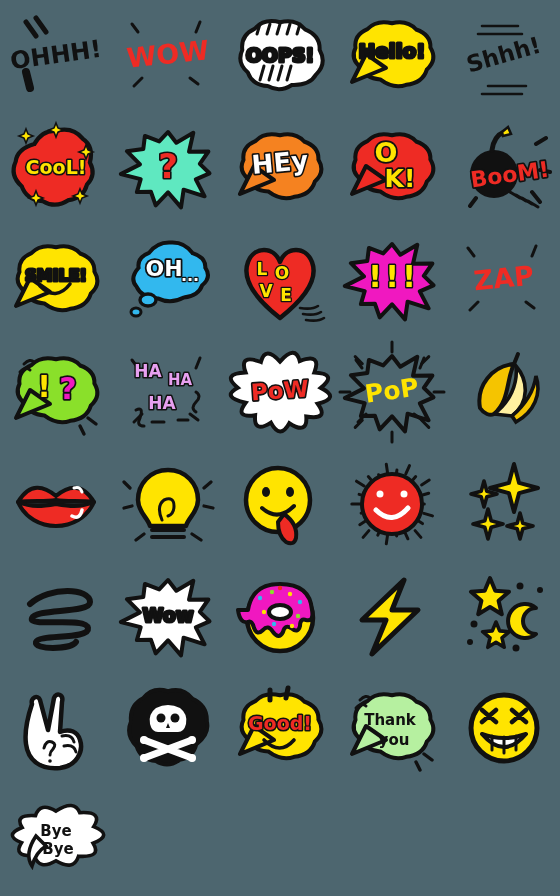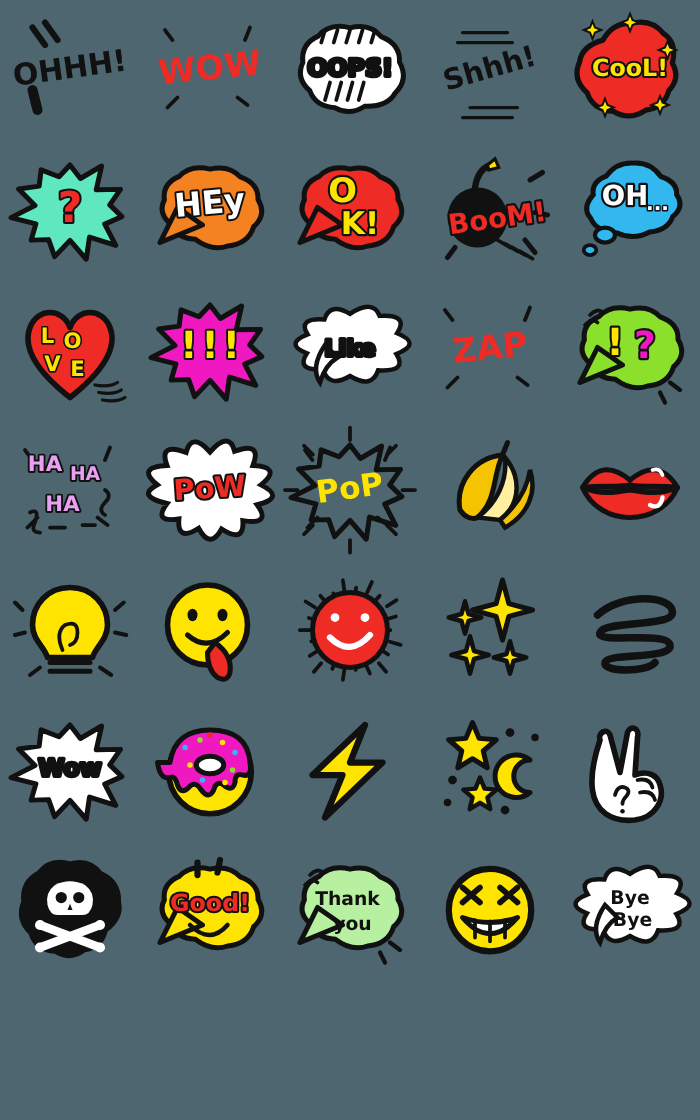--- a/index.html
+++ b/index.html
@@ -81,20 +81,28 @@
         <path d="M56,14 l-3,10" class="ink" stroke="#ee2b24" stroke-width="3"></path>
         <path d="M66,14 l-3,10" class="ink" stroke="#ee2b24" stroke-width="3"></path>
         <path d="M30,56 l-4,14" class="ink" stroke="#ee2b24" stroke-width="3"></path>
         <path d="M39,56 l-4,14" class="ink" stroke="#ee2b24" stroke-width="3"></path>
         <path d="M48,56 l-4,14" class="ink" stroke="#ee2b24" stroke-width="3"></path>
         <path d="M57,56 l-4,14" class="ink" stroke="#ee2b24" stroke-width="3"></path>
         <text x="46" y="46" class="txt cap" font-size="19" fill="#111111" stroke="#111111" stroke-width="3.2">OOPS!</text>
       </svg>
       <span style="position: absolute; width: 1px; height: 1px; overflow: hidden; clip: rect(0px, 0px, 0px, 0px);">OOPS!</span>
     </div>
+    <div class="sticker-cell" title="Hello!">
+      <svg viewBox="0 0 92 92">
+        <path d="M46.0,13.3 Q61.1,9.7 70.2,19.5 Q85.1,24.8 84.4,37.5 Q91.8,49.8 80.9,59.4 Q76.7,73.2 60.2,74.8 Q47.5,79.4 34.2,69.4 Q19.3,68.6 15.0,57.6 Q3.9,48.8 9.5,37.8 Q7.8,24.8 21.4,19.1 Q30.6,9.5 46.0,13.3Z" fill="#ffe400" stroke="#111111" stroke-width="4"></path>
+        <path d="M20,44 L6,72 L40,58 Z" fill="#ffe400" stroke="#111111" stroke-width="4" stroke-linejoin="round"></path>
+        <text x="46" y="42" class="txt cap" font-size="20" fill="#111111" stroke="#111111" stroke-width="3.2">Hello!</text>
+      </svg>
+      <span style="position: absolute; width: 1px; height: 1px; overflow: hidden; clip: rect(0px, 0px, 0px, 0px);">Hello!</span>
+    </div>
     <div class="sticker-cell" title="Shhhh!">
       <svg viewBox="0 0 92 92">
         <path d="M24,16 h36 M20,24 h44 M30,76 h38 M24,84 h40" class="ink" stroke-width="2.6"></path>
         <text x="46" y="46" class="txt cap" font-size="23" fill="#111111" stroke="#111111" stroke-width="0" transform="rotate(-16 46 46)">Shhh!</text>
       </svg>
       <span style="position: absolute; width: 1px; height: 1px; overflow: hidden; clip: rect(0px, 0px, 0px, 0px);">Shhhh!</span>
     </div>
     <div class="sticker-cell" title="CooL!">
       <svg viewBox="0 0 92 92">
         <path d="M46.0,8.9 Q62.7,4.5 72.7,16.7 Q83.9,24.2 79.9,40.5 Q86.6,52.8 77.0,62.5 Q73.3,76.3 58.7,78.1 Q45.7,86.8 32.9,79.2 Q16.4,78.1 11.7,64.2 Q-0.6,53.3 5.7,39.5 Q7.2,27.0 24.3,22.1 Q32.4,7.9 46.0,8.9Z" fill="#ee2b24" stroke="#111111" stroke-width="4.2"></path>
@@ -138,20 +146,29 @@
         <path d="M44,10 l6,-5 l3,7 l-8,2 Z" fill="#ffe400" stroke="#111111" stroke-width="2.5"></path>
         <path d="M52,70 l10,6" class="ink" stroke-width="3"></path>
         <path d="M58,73 l10,6" class="ink" stroke-width="3"></path>
         <path d="M64,76 l10,6" class="ink" stroke-width="3"></path>
         <path d="M70,79 l10,6" class="ink" stroke-width="3"></path>
         <path d="M78,22 l10,-6 M82,48 l10,2 M74,70 l8,10 M18,76 l-6,8" class="ink" stroke-width="4"></path>
         <text x="52" y="54" class="txt cap" font-size="22" fill="#ee2b24" stroke="#111111" stroke-width="3.4" transform="rotate(-8 52 54)">BooM!</text>
       </svg>
       <span style="position: absolute; width: 1px; height: 1px; overflow: hidden; clip: rect(0px, 0px, 0px, 0px);">BooM!</span>
     </div>
+    <div class="sticker-cell" title="SMILE!">
+      <svg viewBox="0 0 92 92">
+        <path d="M46.0,13.3 Q61.1,9.7 70.2,19.5 Q85.1,24.8 84.4,37.5 Q91.8,49.8 80.9,59.4 Q76.7,73.2 60.2,74.8 Q47.5,79.4 34.2,69.4 Q19.3,68.6 15.0,57.6 Q3.9,48.8 9.5,37.8 Q7.8,24.8 21.4,19.1 Q30.6,9.5 46.0,13.3Z" fill="#ffe400" stroke="#111111" stroke-width="4"></path>
+        <path d="M20,44 L6,72 L40,58 Z" fill="#ffe400" stroke="#111111" stroke-width="4" stroke-linejoin="round"></path>
+        <path d="M30,52 q16,16 30,-2" class="ink" stroke-width="3.6"></path>
+        <text x="46" y="42" class="txt cap" font-size="16" fill="#111111" stroke="#111111" stroke-width="3.2">SMILE!</text>
+      </svg>
+      <span style="position: absolute; width: 1px; height: 1px; overflow: hidden; clip: rect(0px, 0px, 0px, 0px);">SMILE!</span>
+    </div>
     <div class="sticker-cell" title="OH...">
       <svg viewBox="0 0 92 92">
         <path d="M49.0,8.5 Q62.5,7.8 70.6,19.2 Q83.9,23.5 83.3,33.6 Q89.9,43.5 80.2,51.2 Q76.5,62.2 61.8,63.6 Q48.7,70.5 35.8,64.4 Q19.2,63.6 14.5,52.5 Q7.2,44.5 16.6,33.8 Q15.0,23.4 27.0,18.9 Q35.3,7.6 49.0,8.5Z" fill="#32b8ee" stroke="#111111" stroke-width="4"></path>
         <ellipse cx="26" cy="66" rx="8" ry="6" fill="#32b8ee" stroke="#111111" stroke-width="3.4"></ellipse>
         <ellipse cx="14" cy="78" rx="5" ry="4" fill="#32b8ee" stroke="#111111" stroke-width="3"></ellipse>
         <text x="42" y="36" class="txt cap" font-size="22" fill="#ffffff" stroke="#111111" stroke-width="3.6">OH</text>
         <text x="68" y="42" class="txt cap" font-size="16" fill="#ffffff" stroke="#111111" stroke-width="2.4">...</text>
       </svg>
       <span style="position: absolute; width: 1px; height: 1px; overflow: hidden; clip: rect(0px, 0px, 0px, 0px);">OH...</span>
     </div>
@@ -169,28 +186,20 @@
       <span style="position: absolute; width: 1px; height: 1px; overflow: hidden; clip: rect(0px, 0px, 0px, 0px);">LOVE</span>
     </div>
     <div class="sticker-cell" title="!!!">
       <svg viewBox="0 0 92 92">
         <path d="M46.0,10.0 L54.3,20.8 L71.3,10.8 L67.0,29.8 L86.4,29.5 L77.8,41.9 L87.5,51.3 L73.8,57.3 L82.6,74.3 L61.6,67.7 L59.0,85.4 L46.0,70.3 L33.7,83.3 L28.9,69.7 L14.9,70.1 L18.7,57.1 L-1.2,52.1 L18.0,42.4 L4.9,29.2 L21.3,26.9 L22.9,13.9 L37.2,19.4 Z" fill="#f018c0" stroke="#111111" stroke-width="4" stroke-linejoin="round"></path>
         <text x="29" y="44" class="txt cap" font-size="30" fill="#ffe400" stroke="#111111" stroke-width="3">!</text>
         <text x="46" y="44" class="txt cap" font-size="30" fill="#ffe400" stroke="#111111" stroke-width="3">!</text>
         <text x="63" y="44" class="txt cap" font-size="30" fill="#ffe400" stroke="#111111" stroke-width="3">!</text>
       </svg>
       <span style="position: absolute; width: 1px; height: 1px; overflow: hidden; clip: rect(0px, 0px, 0px, 0px);">!!!</span>
-    </div>
-    <div class="sticker-cell" title="Like">
-      <svg viewBox="0 0 92 92">
-        <path d="M46.0,17.1 Q64.4,5.1 69.7,18.7 Q93.6,17.2 83.7,32.6 Q104.0,40.9 83.1,49.2 Q92.2,63.8 68.5,62.2 Q63.5,77.4 46.0,66.8 Q29.2,76.8 24.3,61.5 Q2.4,62.8 11.5,48.7 Q-7.0,41.1 12.1,33.5 Q3.8,20.2 25.5,21.6 Q30.1,7.5 46.0,17.1Z" fill="#ffffff" stroke="#111111" stroke-width="3.6"></path>
-        <path d="M26,42 Q14,60 22,72 Q26,58 36,52 Z" fill="#ffffff" stroke="#111111" stroke-width="3.6"></path>
-        <text x="46" y="46" class="txt cap" font-size="18" fill="#111111" stroke="#111111" stroke-width="3.2">Like</text>
-      </svg>
-      <span style="position: absolute; width: 1px; height: 1px; overflow: hidden; clip: rect(0px, 0px, 0px, 0px);">Like</span>
     </div>
     <div class="sticker-cell" title="ZAP">
       <svg viewBox="0 0 92 92">
         <path d="M10,14 l6,8 M78,12 l-4,10 M12,76 l8,-8 M76,74 l-8,-6" class="ink" stroke-width="3"></path>
         <text x="46" y="46" class="txt cap" font-size="27" fill="#ee2b24" stroke="#111111" stroke-width="0" transform="rotate(-6 46 46)">ZAP</text>
       </svg>
       <span style="position: absolute; width: 1px; height: 1px; overflow: hidden; clip: rect(0px, 0px, 0px, 0px);">ZAP</span>
     </div>
     <div class="sticker-cell" title="!?">
       <svg viewBox="0 0 92 92">

